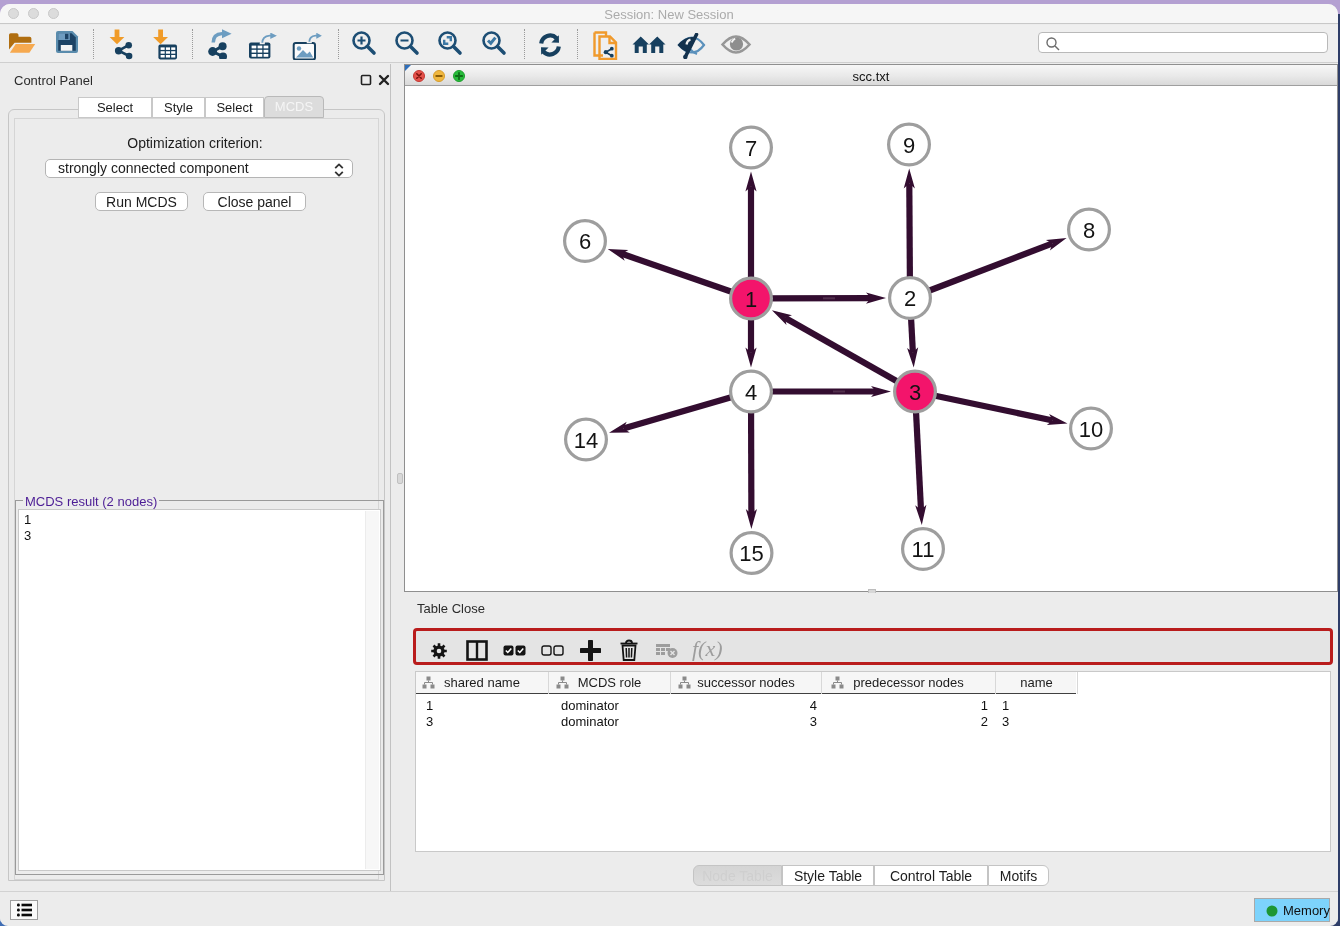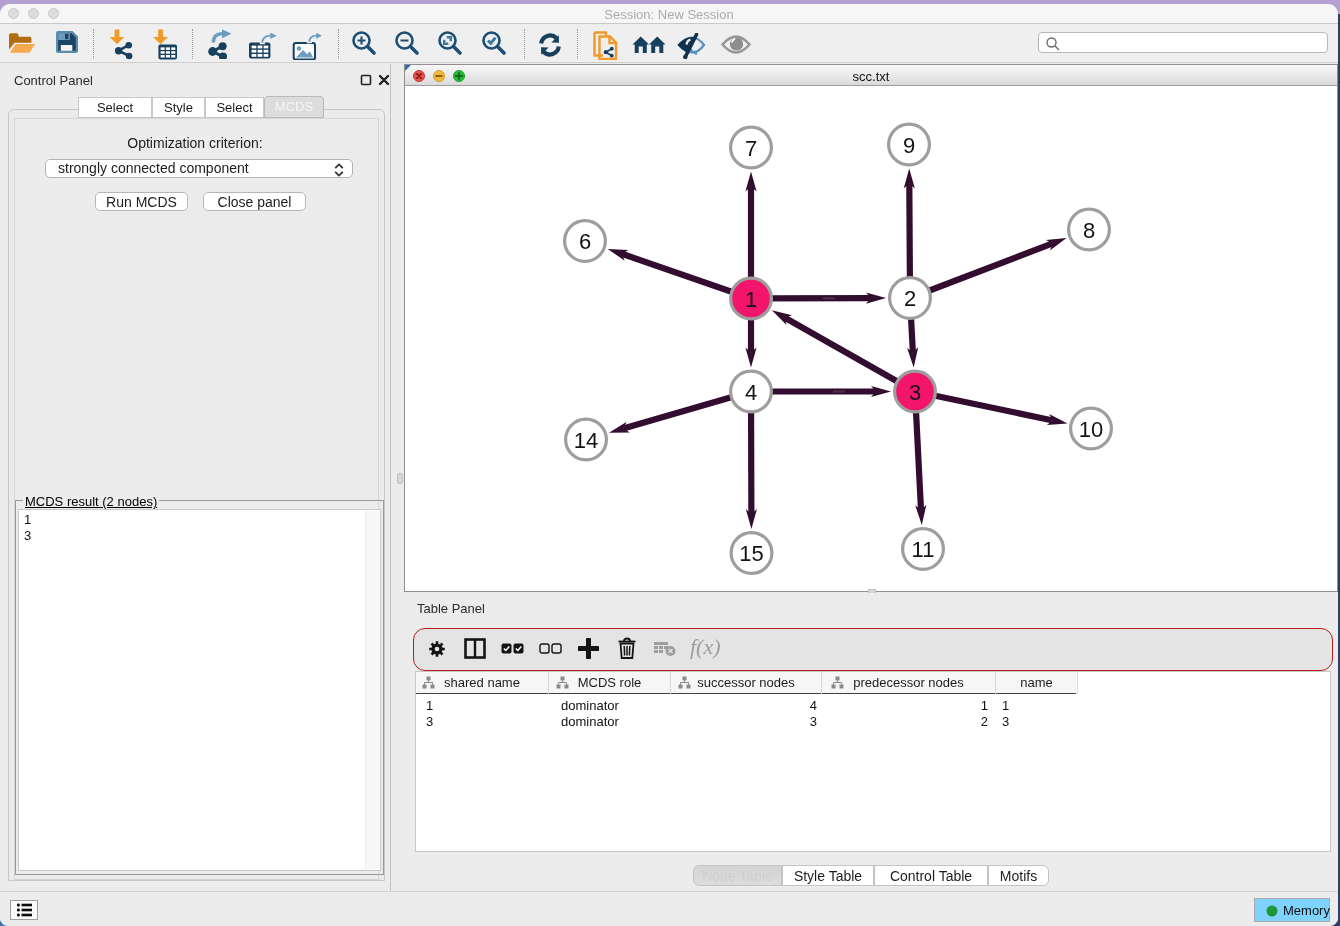--- a/index.html
+++ b/index.html
@@ -32,36 +32,36 @@
   background:#ebebeb; border:1px solid #c6c6c6; border-radius:6px 6px 0 0;}
 #cp-pane-inner { position:absolute; left:5px; top:8px; right:5px; bottom:0; background:#ececec; border:1px solid #d5d5d5;}
 #opt-label { position:absolute; left:0; top:71px; width:100%; text-align:center; font-size:14px; color:#1c1c1c;}
 #dropdown { position:absolute; left:45px; top:95px; width:308px; height:19px; background:#fff;
   border:1px solid #b4b4b4; border-radius:5px; font-size:14px; color:#1c1c1c; line-height:17px; padding-left:12px;}
 .btn { position:absolute; top:128px; height:19px; background:#fff; border:1px solid #b7b7b7;
   border-radius:5px; font-size:14px; color:#1c1c1c; text-align:center; line-height:18px;}
 #fieldset { position:absolute; left:15px; top:436px; width:369px; height:375px;
   border:1px solid #9a9a9a; }
 #fieldset-legend { position:absolute; left:7px; top:-7px; background:#ececec; font-size:13px;
-  color:#000000; padding:0 2px;text-decoration:underline;}
+  color:#4c1d95; padding:0 2px;}
 #fs-text { position:absolute; left:2px; top:8px; right:2px; bottom:3px; background:#fff;
   border:1px solid #c9c9c9; font-size:13px; color:#111; padding:2px 0 0 5px; line-height:16px;}
 #fs-scroll { position:absolute; right:1px; top:1px; width:14px; bottom:1px; background:#f7f7f7; border-left:1px solid #ececec;}
 
 #netwin { position:absolute; left:404px; top:60px; width:934px; height:528px;
   background:#fff; border:1px solid #8f8f8f; }
 #net-titlebar { position:absolute; left:0; top:0; width:100%; height:21px;
   background:linear-gradient(180deg,#f7f7f7 0,#e9e9e9 55%,#d9d9d9 100%); border-bottom:1px solid #9f9f9f;}
 #net-title { position:absolute; top:4px; left:0; width:100%; text-align:center; font-size:13px; color:#111;}
 .nl { position:absolute; top:5px; width:12px; height:12px; border-radius:50%; }
 
 #tpanel { position:absolute; left:404px; top:589px; width:934px; height:298px; background:#ececec;}
 #tpanel-title { position:absolute; left:13px; top:8px; font-size:13px; color:#2b2b2b;}
-#ttoolbar { position:absolute; left:9px; top:35px; width:920px; height:43px;
-  background:#e4e4e4; border:1px solid #b91c1c; border-radius:12px;}
+#ttoolbar { position:absolute; left:9px; top:35px; width:920px; height:37px;
+  background:#e4e4e4; border:3px solid #b91c1c; border-radius:4px;}
 #ttable { position:absolute; left:11px; top:78px; width:916px; height:181px; background:#fff;
   border:1px solid #c9c9c9;}
 #thead { position:absolute; left:0; top:0; width:660px; height:22px; background:#f6f6f6;
   border-bottom:1px solid #404040;}
 .hicon { position:absolute; top:4px; }
 .th { position:absolute; top:0; height:22px; font-size:13px; color:#1c1c1c; text-align:center;
   line-height:22px; border-right:1px solid #d8d8d8;}
 .td { position:absolute; font-size:13px; color:#111; height:16px; line-height:16px;}
 #ttabs { position:absolute; left:0; top:272px; width:100%; }
 .ttab { position:absolute; top:0; height:21px; font-size:14px; background:#fff;
@@ -358,21 +358,21 @@
         <text x="504" y="66.5">9</text>
         <text x="686" y="350.5">10</text>
         <text x="518" y="471">11</text>
         <text x="181" y="361.5">14</text>
         <text x="346.5" y="475">15</text>
       </g>
     </svg>
     <div style="position:absolute;left:463px;top:524px;width:8px;height:5px;background:#d7d7d7;border:1px solid #bdbdbd;"></div>
   </div>
   <div id="tpanel">
-    <div id="tpanel-title">Table Panel</div>
+    <div id="tpanel-title">Table Close</div>
 
     <div id="ttoolbar">
 
       <svg style="position:absolute;left:14px;top:11px;" width="18" height="18" viewBox="0 0 18 18">
         <g fill="#141414">
             <circle cx="9" cy="9" r="5.6"></circle>
         <g stroke="#141414" stroke-width="2.6">
           <path d="M9 1.2 L9 16.8 M1.2 9 L16.8 9 M3.5 3.5 L14.5 14.5 M14.5 3.5 L3.5 14.5"></path>
         </g>
           </g>

